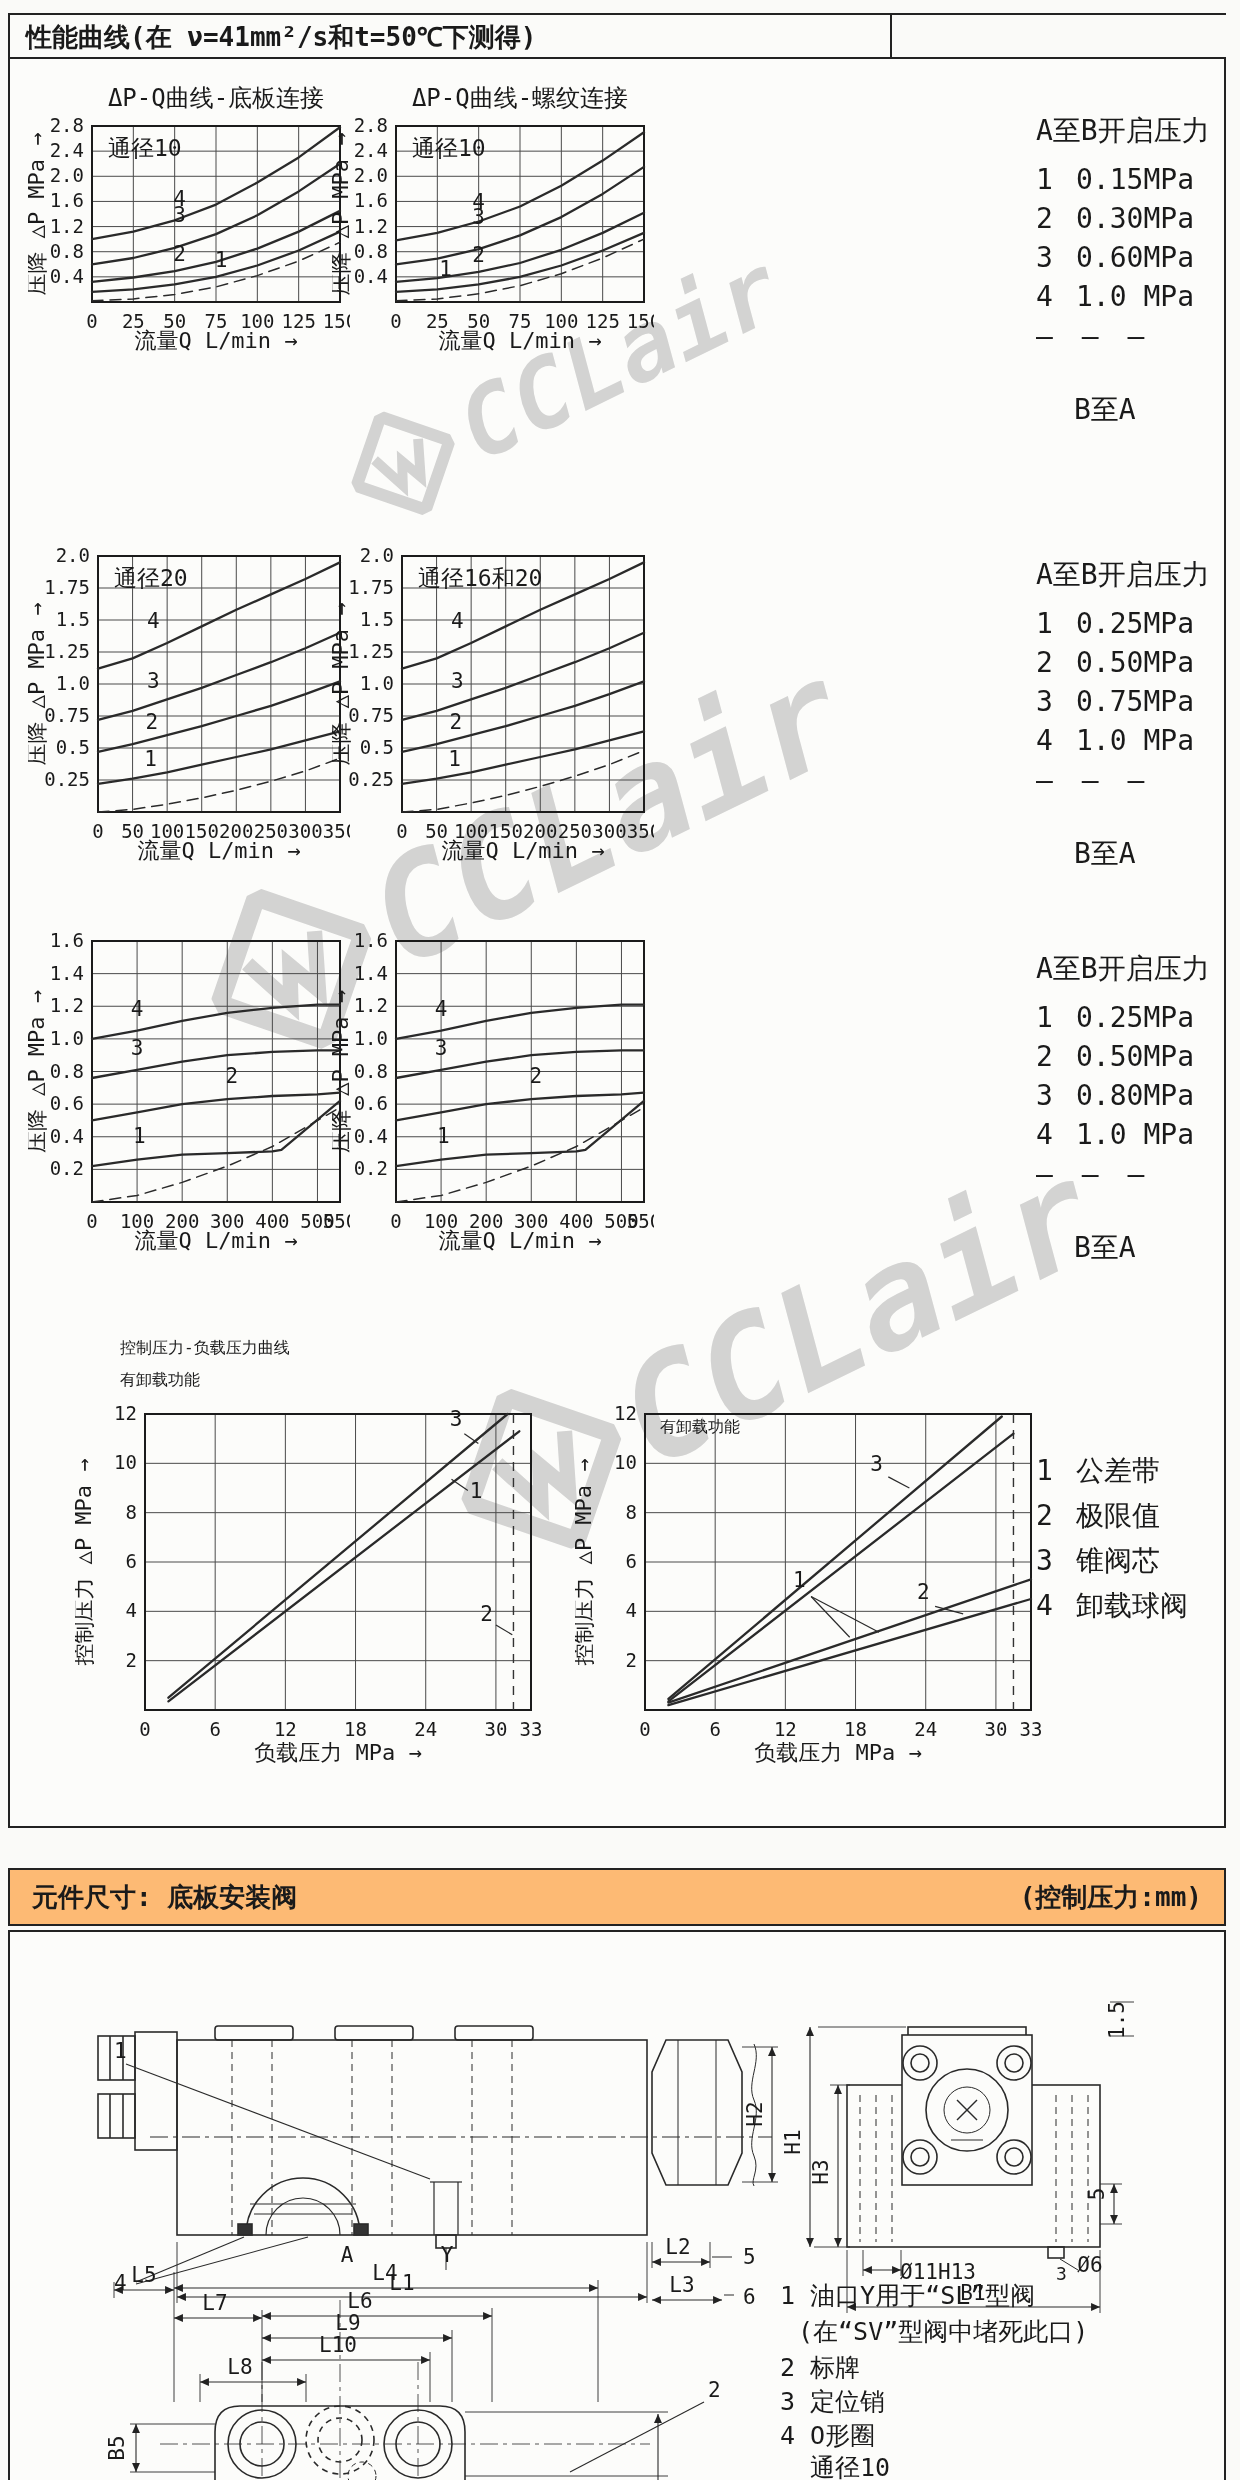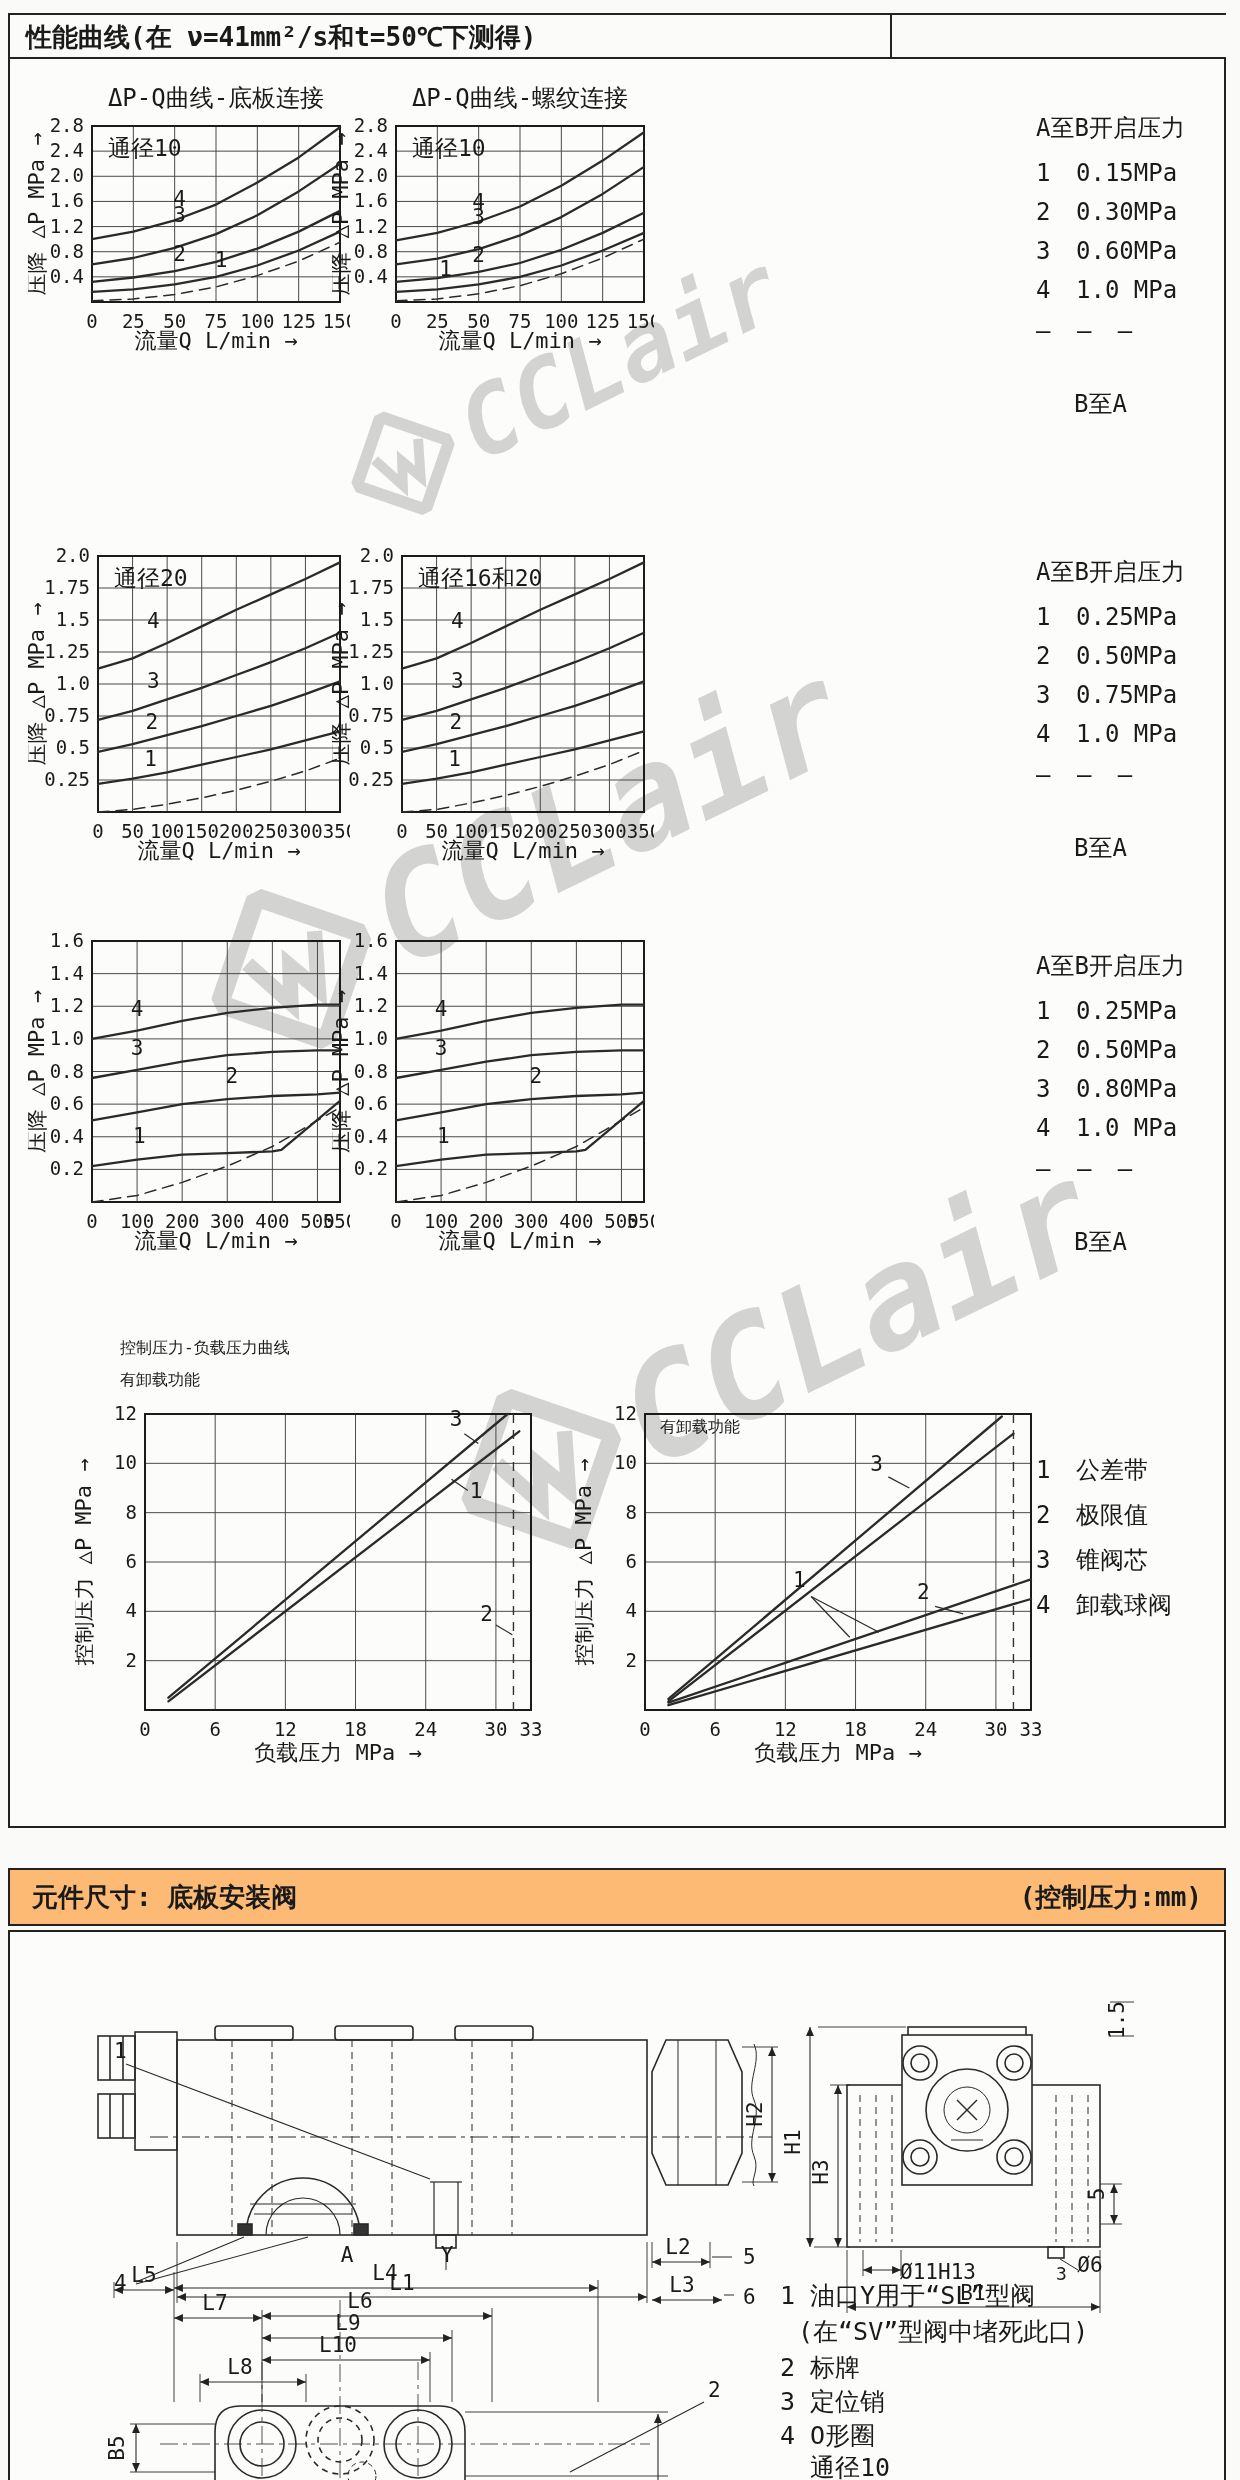--- a/index.html
+++ b/index.html
@@ -13,21 +13,21 @@
   .chart svg{display:block;}
   svg text{fill:#1a1a1a;font-family:"DejaVu Sans Mono","Liberation Sans",sans-serif;}
   .tick{font-size:19px;}
   .ctitle{font-size:24px;}
   .inner{font-size:23px;}
   .axis{font-size:22px;}
   .clabel{font-size:21px;}
   .dtext{font-size:21px;}
   .dsmall{font-size:18px;}
   .dnote{font-size:25px;}
-  .legend{position:absolute;width:195px;font-size:24px;}
+  .legend{position:absolute;width:195px;font-size:28px;}
   .legend-title{margin-bottom:10px;white-space:nowrap;}
   .legend-row{display:flex;line-height:39px;}
   .legend-row .num{width:40px;}
   .legend-dash{line-height:42px;letter-spacing:6px;}
   .legend-note{line-height:40px;padding-left:38px;margin-top:32px;}
   .rtitle{position:absolute;font-size:16px;white-space:nowrap;}
   .wm{position:absolute;display:flex;align-items:center;gap:14px;transform:rotate(-26deg);
       color:#ababab;opacity:.5;font-style:italic;font-weight:bold;pointer-events:none;white-space:nowrap;}
 </style>
 </head>

